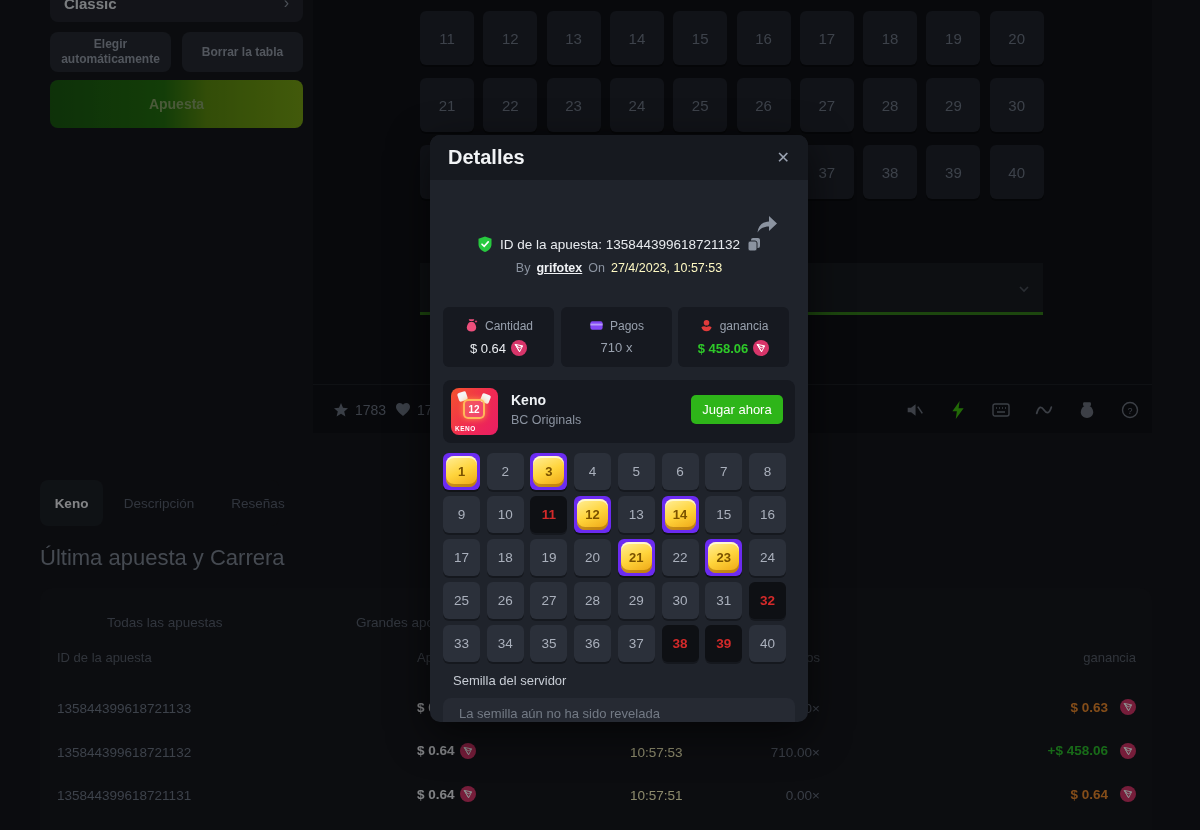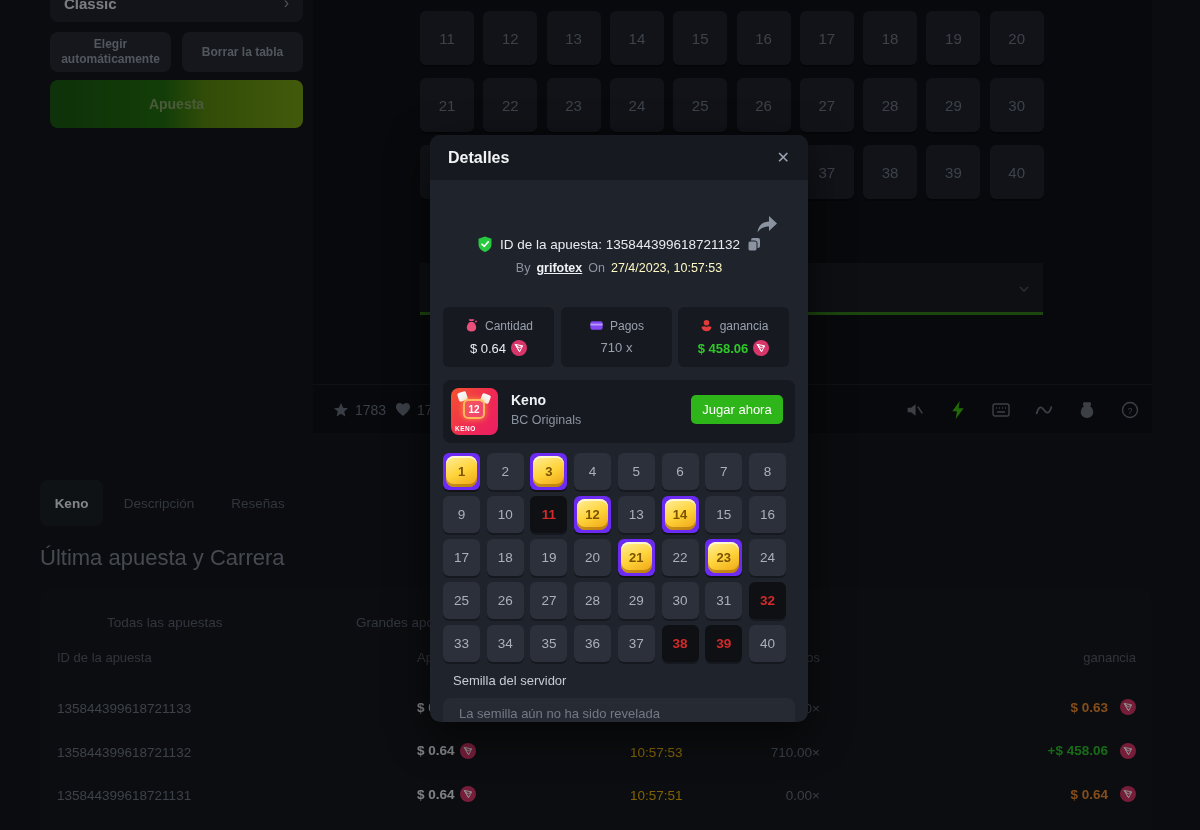--- a/index.html
+++ b/index.html
@@ -46,35 +46,35 @@
   .table-panel{left:40px;top:588px;width:1112px;height:242px;background:#16181e;border-radius:12px 12px 0 0;}
   .subtab{position:absolute;top:12px;height:44px;display:flex;align-items:center;font-size:13.5px;color:#5a6270;}
   .st-all{left:67px;} .st-high{left:316px;}
   .st-mine{left:165px;width:130px;justify-content:center;background:#252932;border-radius:6px;color:#c9ced8;font-weight:700;}
   .thead{position:absolute;top:62px;left:0;width:100%;height:20px;font-size:13px;color:#59606c;}
   .th-id{position:absolute;left:17px;} .th-amount{position:absolute;left:377px;}
   .th-payout{position:absolute;right:332px;} .th-profit{position:absolute;right:16px;}
   .trow{position:absolute;left:0;width:100%;height:42px;font-size:13.5px;}
   .c-id{position:absolute;left:17px;top:13px;color:#6f7888;}
   .c-amount{position:absolute;left:377px;top:11px;color:#e9ecf0;font-weight:700;display:flex;align-items:center;gap:5px;}
-  .c-time{position:absolute;left:590px;top:13px;color:#eab308;}
+  .c-time{position:absolute;left:590px;top:13px;color:#fef9c3;}
   .c-payout{position:absolute;right:332px;top:13px;color:#697180;}
   .c-profit{position:absolute;right:16px;top:11px;font-weight:700;display:flex;align-items:center;gap:12px;}
   .c-profit.win{color:#2dc22d;} .c-profit.loss{color:#f08c2e;}
   .coin{width:16px;height:16px;flex:0 0 auto;}
 
   
   .overlay{left:0;top:0;width:1200px;height:830px;background:rgba(0,0,0,0.45);}
 
   
   .modal{left:430px;top:135px;width:378px;height:587px;background:#1f232b;border-radius:10px;
     overflow:hidden;box-shadow:0 12px 40px rgba(0,0,0,.6);}
   .modal-header{position:absolute;left:0;top:0;width:100%;height:45px;background:#16191f;
     display:flex;align-items:center;justify-content:space-between;padding:0 18px;}
-  .modal-header .title{color:#f1f3f5;font-size:16px;font-weight:700;}
+  .modal-header .title{color:#f1f3f5;font-size:20px;font-weight:700;}
   .modal-header .close{color:#9aa2b1;font-size:16px;cursor:pointer;}
   .share-btn{position:absolute;right:30px;top:80px;width:22px;height:20px;}
   .id-row{position:absolute;left:0;top:101px;width:100%;display:flex;align-items:center;justify-content:center;gap:7px;
     color:#e8ebef;font-size:13.5px;}
   .by-row{position:absolute;left:0;top:126px;width:100%;display:flex;align-items:center;justify-content:center;gap:6px;
     font-size:12.5px;color:#8b93a0;}
   .by-row .user{color:#f0f2f5;font-weight:700;text-decoration:underline;}
   .by-row .dt{color:#fef9c3;}
   .statbox{position:absolute;top:172px;width:111px;height:60px;background:#161920;border-radius:6px;}
   .sb-1{left:13px;} .sb-2{left:131px;} .sb-3{left:248px;}

